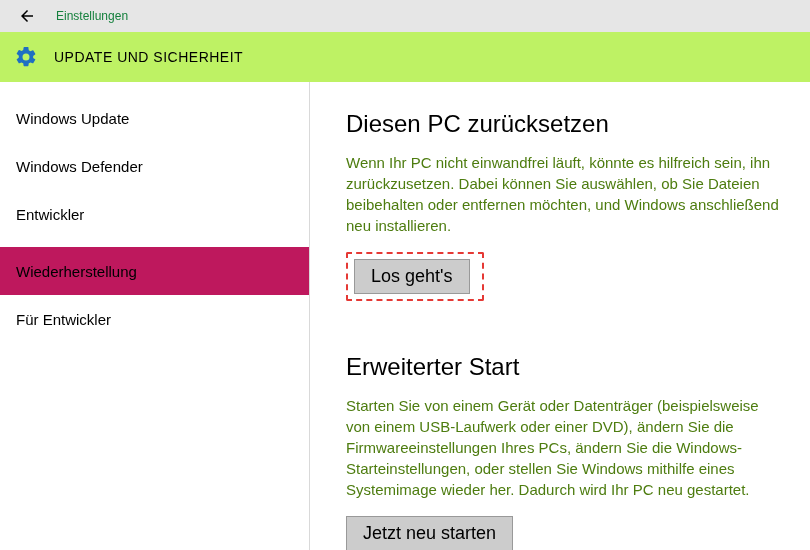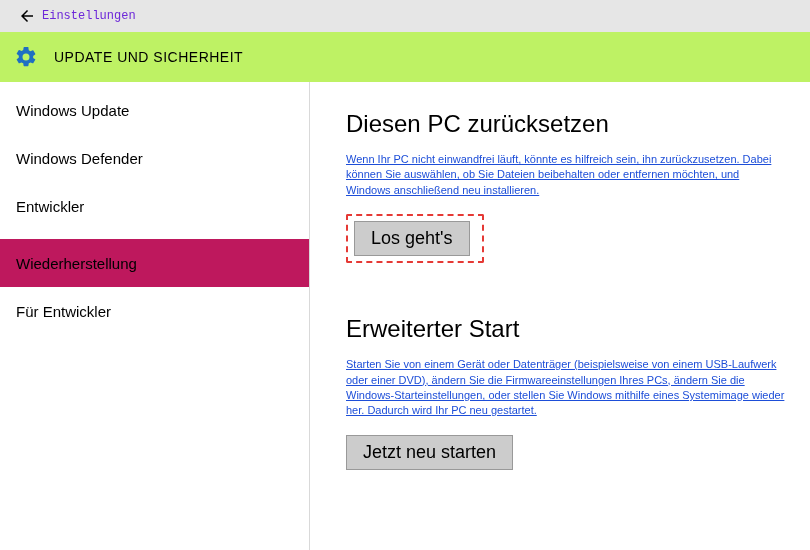--- a/index.html
+++ b/index.html
@@ -23,23 +23,23 @@
     }
     .back-arrow {
       width: 30px;
       height: 30px;
       display: flex;
       align-items: center;
       justify-content: center;
       cursor: pointer;
     }
     .titlebar-title {
+      margin-left: 14px;
       font-size: 12px;
-      color: #6d28d9;
-      font-family: Liberation Mono, monospace;
+      color: #15803d;
     }
     .header {
       height: 50px;
       background: #bef264;
       display: flex;
       align-items: center;
       padding-left: 14px;
       border-bottom: 0px solid #ccc;
     }
     .gear-icon {
@@ -58,21 +58,21 @@
       color: #000;
     }
     .body {
       display: flex;
       height: calc(550px - 82px);
     }
     .sidebar {
       width: 310px;
       background: #fff;
       border-right: 1px solid #d9d9d9;
-      padding-top: 4px;
+      padding-top: 12px;
     }
     .sidebar-item {
       height: 48px;
       display: flex;
       align-items: center;
       padding-left: 16px;
       font-size: 15px;
       color: #000;
       cursor: pointer;
     }
@@ -85,26 +85,25 @@
       padding: 28px 20px 12px 36px;
       overflow-y: auto;
     }
     .section-title {
       font-size: 24px;
       font-weight: 300;
       color: #000;
       margin-bottom: 14px;
     }
     .section-desc {
-      font-size: 11px;
-      color: #1d4ed8;
+      font-size: 15px;
+      color: #4d7c0f;
       line-height: 1.4;
       margin-bottom: 16px;
       max-width: 440px;
-      text-decoration: underline;
     }
     .btn {
       background: #ccc;
       border: 1px solid #999;
       padding: 6px 16px;
       font-size: 18px;
       cursor: pointer;
       color: #000;
       font-family: inherit;
     }

